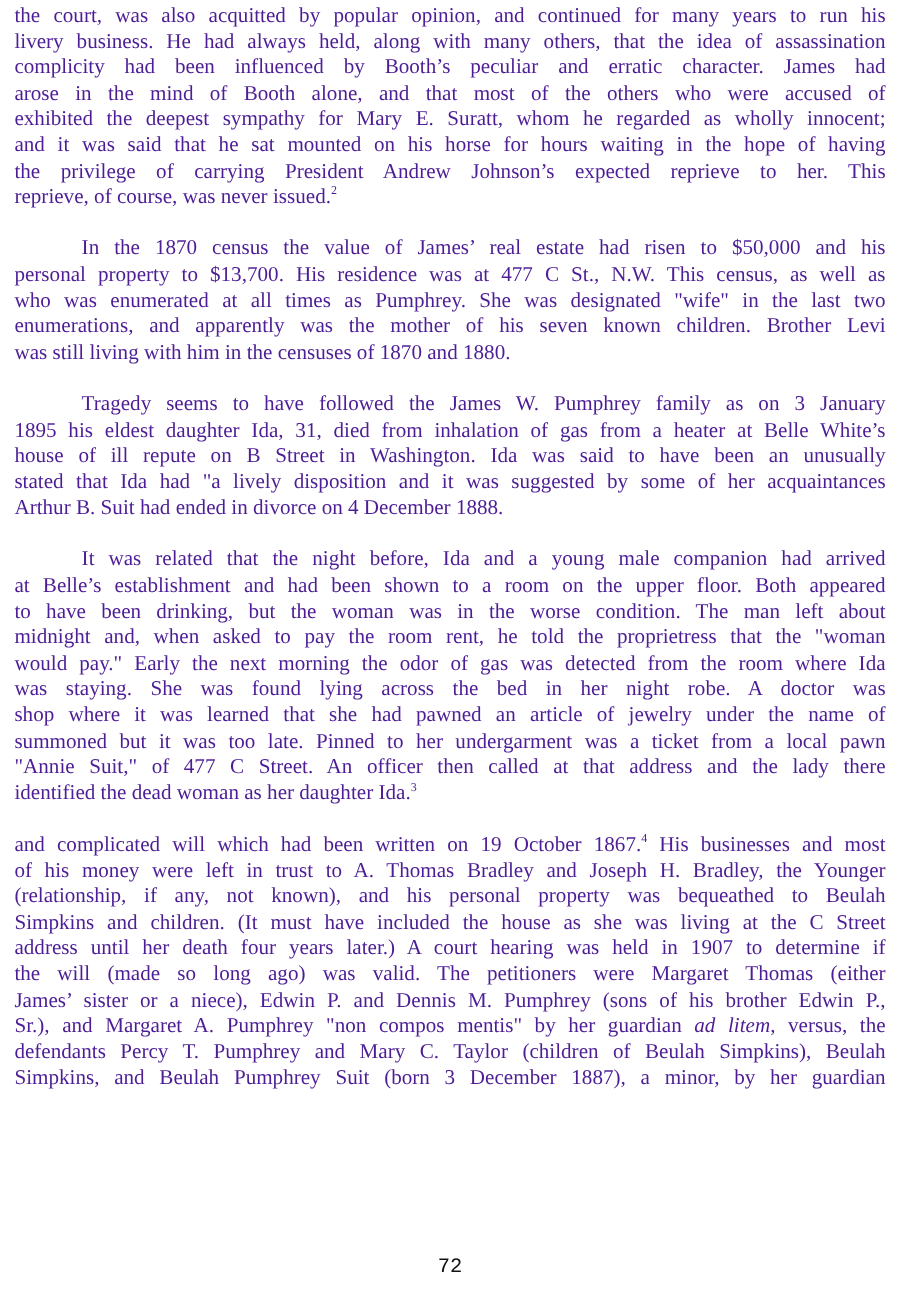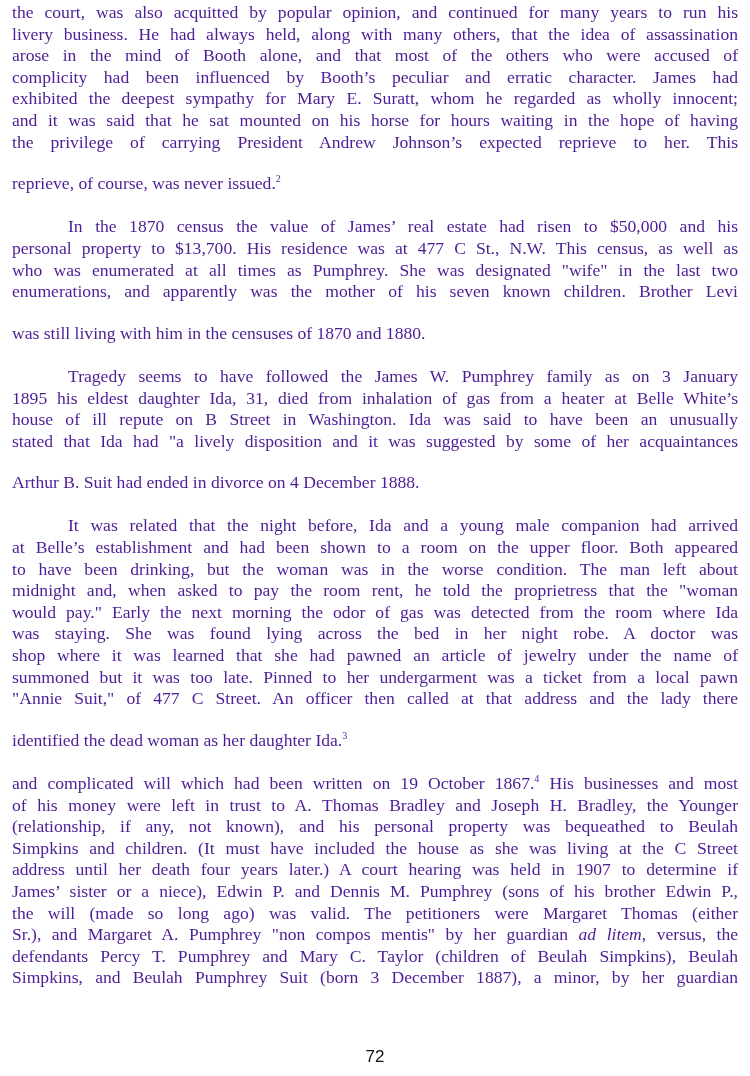--- a/index.html
+++ b/index.html
@@ -9,40 +9,40 @@
     font-family: "Liberation Serif", serif;
     font-size: 17.6px;
     color: #4c1d95;
   }
   .para { margin: 0 0 21.6px 0; }
   .line {
     display: block; height: 21.6px; line-height: 21.6px;
     text-align: justify; text-align-last: justify;
     white-space: nowrap; overflow: visible;
   }
-  .line.last { text-align-last: left; margin-top: 20px; }
+  .line.last { text-align-last: left; }
   .line.indent { padding-left: 56px; }
   sup { font-size: 10px; line-height: 0; vertical-align: 7px; }
   em { font-style: italic; }
   .page-number {
     position: absolute; left: 0; width: 750px; top: 1047px;
-    text-align: center; font-family: Liberation Sans, sans-serif;
+    text-align: center; font-family: Liberation Mono, monospace;
     font-size: 17px; color: #111111;
   }
 </style>
 </head>
 <body>
 
 <div class="page">
 
   <div class="para">
     <span class="line">the court, was also acquitted by popular opinion, and continued for many years to run his</span>
     <span class="line">livery business.  He had always held, along with many others, that the idea of assassination</span>
+    <span class="line">complicity had been influenced by Booth’s peculiar and erratic character.  James had</span>
     <span class="line">arose in the mind of Booth alone, and that most of the others who were accused of</span>
-    <span class="line">complicity had been influenced by Booth’s peculiar and erratic character.  James had</span>
     <span class="line">exhibited the deepest sympathy for Mary E. Suratt, whom he regarded as wholly innocent;</span>
     <span class="line">and it was said that he sat mounted on his horse for hours waiting in the hope of having</span>
     <span class="line">the privilege of carrying President Andrew Johnson’s expected reprieve to her.  This</span>
     <span class="line last"><span>reprieve, of course, was never issued.</span><sup>2</sup></span>
   </div>
 
   <div class="para">
     <span class="line indent">In the 1870 census the value of James’ real estate had risen to $50,000 and his</span>
     <span class="line">personal property to $13,700.  His residence was at 477 C St., N.W.  This census, as well as</span>
     <span class="line">who was enumerated at all times as Pumphrey.  She was designated "wife" in the last two</span>
@@ -70,22 +70,22 @@
     <span class="line">"Annie Suit," of 477 C Street.  An officer then called at that address and the lady there</span>
     <span class="line last"><span>identified the dead woman as her daughter Ida.</span><sup>3</sup></span>
   </div>
 
   <div class="para">
     <span class="line"><span>and complicated will which had been written on 19 October 1867.</span><sup>4</sup><span>  His businesses and most</span></span>
     <span class="line">of his money were left in trust to A. Thomas Bradley and Joseph H. Bradley, the Younger</span>
     <span class="line">(relationship, if any, not known), and his personal property was bequeathed to Beulah</span>
     <span class="line">Simpkins and children. (It must have included the house as she was living at the C Street</span>
     <span class="line">address until her death four years later.) A court hearing was held in 1907 to determine if</span>
+    <span class="line">the will (made so long ago) was valid.  The petitioners were Margaret Thomas (either</span>
     <span class="line">James’ sister or a niece), Edwin P. and Dennis M. Pumphrey (sons of his brother Edwin P.,</span>
-    <span class="line">the will (made so long ago) was valid.  The petitioners were Margaret Thomas (either</span>
     <span class="line"><span>Sr.), and Margaret A. Pumphrey "non compos mentis" by her guardian </span><em>ad litem</em><span>, versus, the</span></span>
     <span class="line">defendants Percy T. Pumphrey and Mary C. Taylor (children of Beulah Simpkins), Beulah</span>
     <span class="line">Simpkins, and Beulah Pumphrey Suit (born 3 December 1887), a minor, by her guardian</span>
   </div>
 
 </div>
 
 <div class="page-number">72</div>
 
 </body></html>

